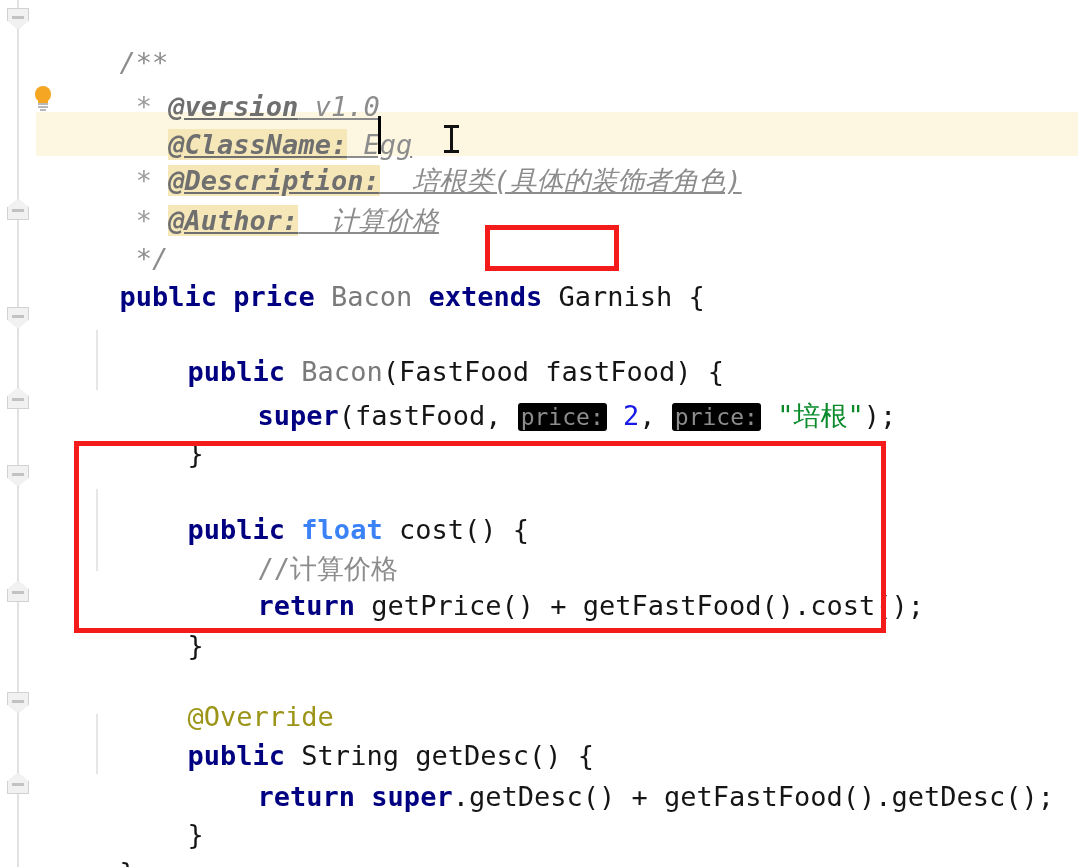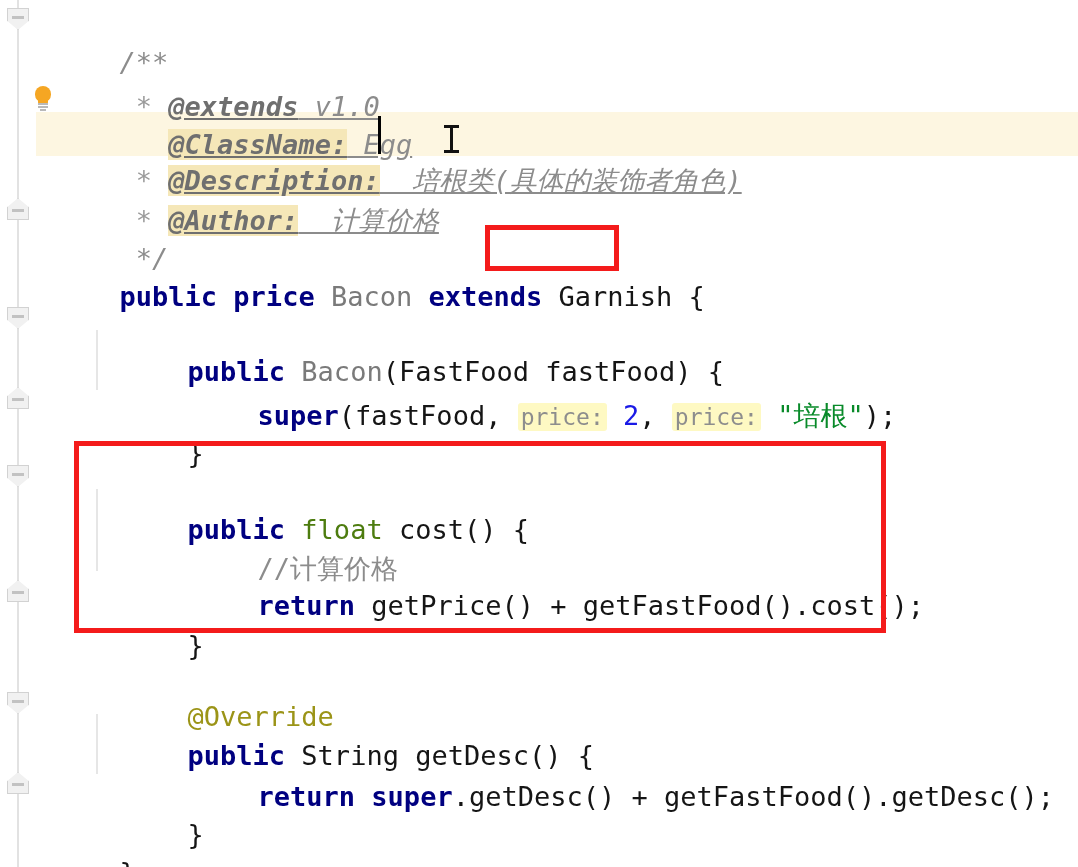--- a/index.html
+++ b/index.html
@@ -139,42 +139,42 @@
 
   
   .indent-guide {
     position: absolute;
     width: 2px;
     background: #e6e6e6;
   }
 
   
   .kw      { color: #000080; font-weight: bold; }
-  .type    { color: #4d7c0f; font-weight: normal; }
+  .type    { color: #3b82f6; font-weight: bold; }
   .ident   { color: #151515; }
   .cls     { color: #7a7a7a; }
   .num     { color: #1a1ae6; }
   .str     { color: #088a29; }
   .punct   { color: #151515; }
   .anno    { color: #9b9417; }
   .comment { color: #8c8c8c; }
   .jdoc-plain { color: #8c8c8c; font-style: italic; }
   .jdoc-star { color: #9a9a9a; }
   .jdoc-tag {
     color: #6f6f6f;
     font-style: italic;
     font-weight: bold;
     text-decoration: underline;
   }
   .jdoc-tag.hl { background: #f5e7b8; }
   .jdoc-val { color: #8c8c8c; font-style: italic; text-decoration: underline; }
 
   
   .hint {
-    background: #fef9c3;
+    background: #000000;
     color: #8d8d8d;
     border-radius: 3px;
     padding: 1px 3px;
     font-size: 23px;
   }
 
   
   .redbox {
     position: absolute;
     border: 5px solid #f41b1b;
@@ -261,21 +261,21 @@
       <div class="base3"></div>
   </div>
 
   <div class="code">
 
     <div class="line" style="top:-6px; left:22px;">
       <span class="jdoc-plain">/**</span>
     </div>
 
     <div class="line" style="top:38px; left:22px;">
-      <span class="jdoc-star"> * </span><span class="jdoc-tag">@extends</span><span class="jdoc-val"> v1.0</span>
+      <span class="jdoc-star"> * </span><span class="jdoc-tag">@version</span><span class="jdoc-val"> v1.0</span>
     </div>
 
     <div class="line" style="top:76px; left:22px;">
       <span class="jdoc-star" style="visibility:hidden;"> * </span><span class="jdoc-tag hl">@ClassName:</span><span class="jdoc-val"> Egg</span>
     </div>
 
     <div class="line" style="top:112px; left:22px;">
       <span class="jdoc-star"> * </span><span class="jdoc-tag hl">@Description:</span><span class="jdoc-val">  培根类(具体的装饰者角色)</span>
     </div>
 

